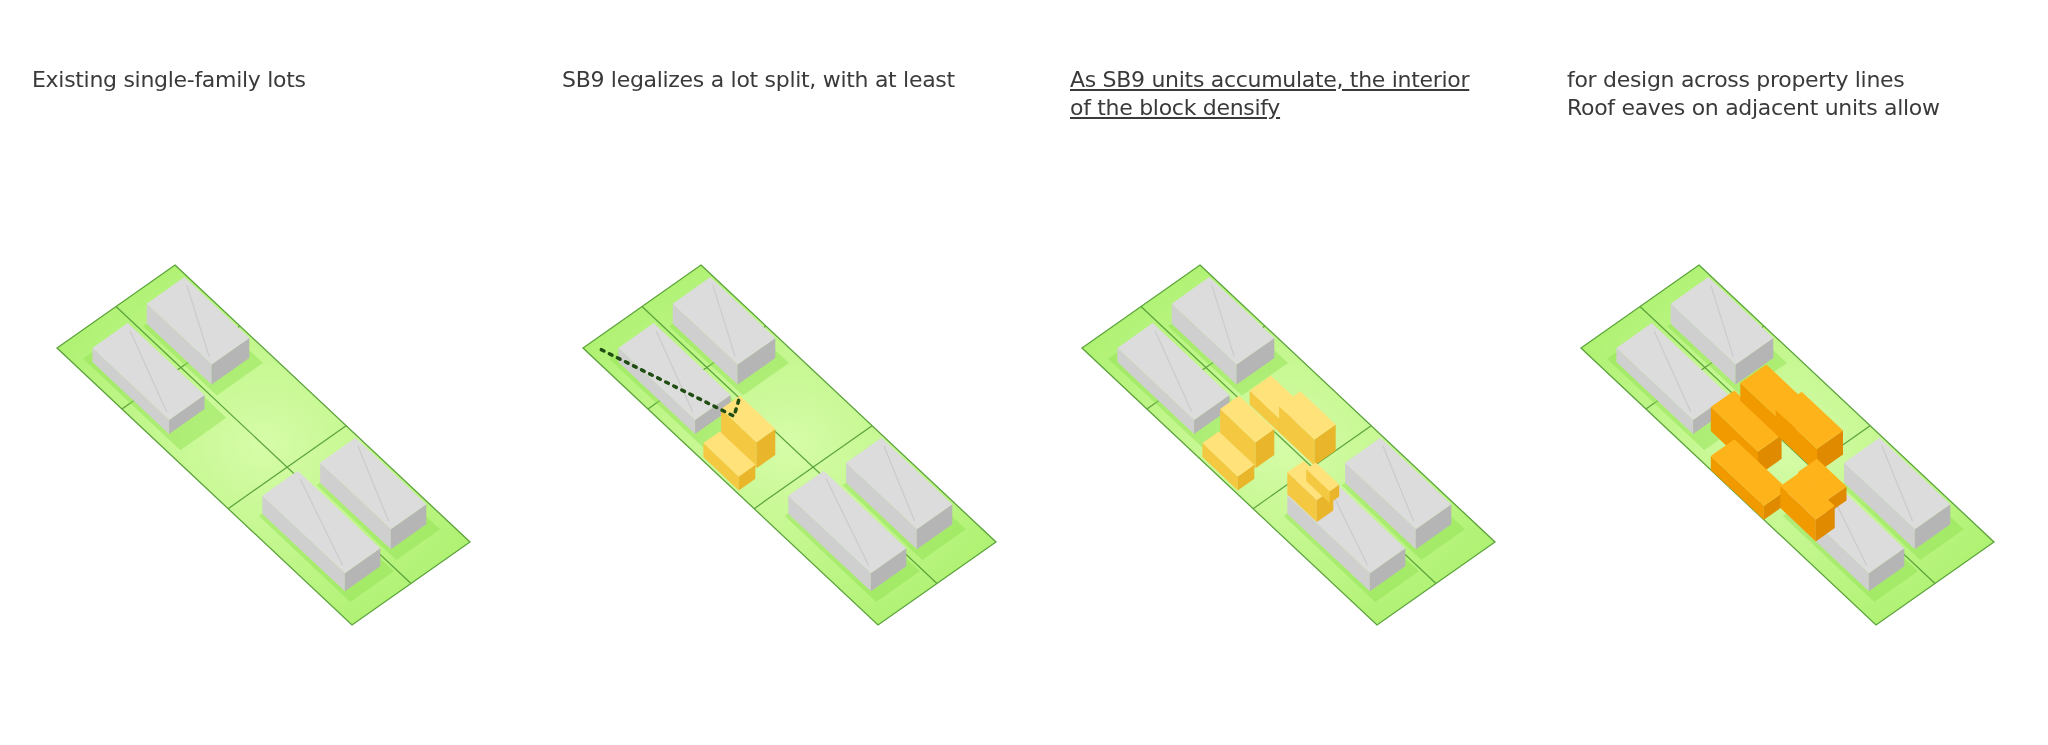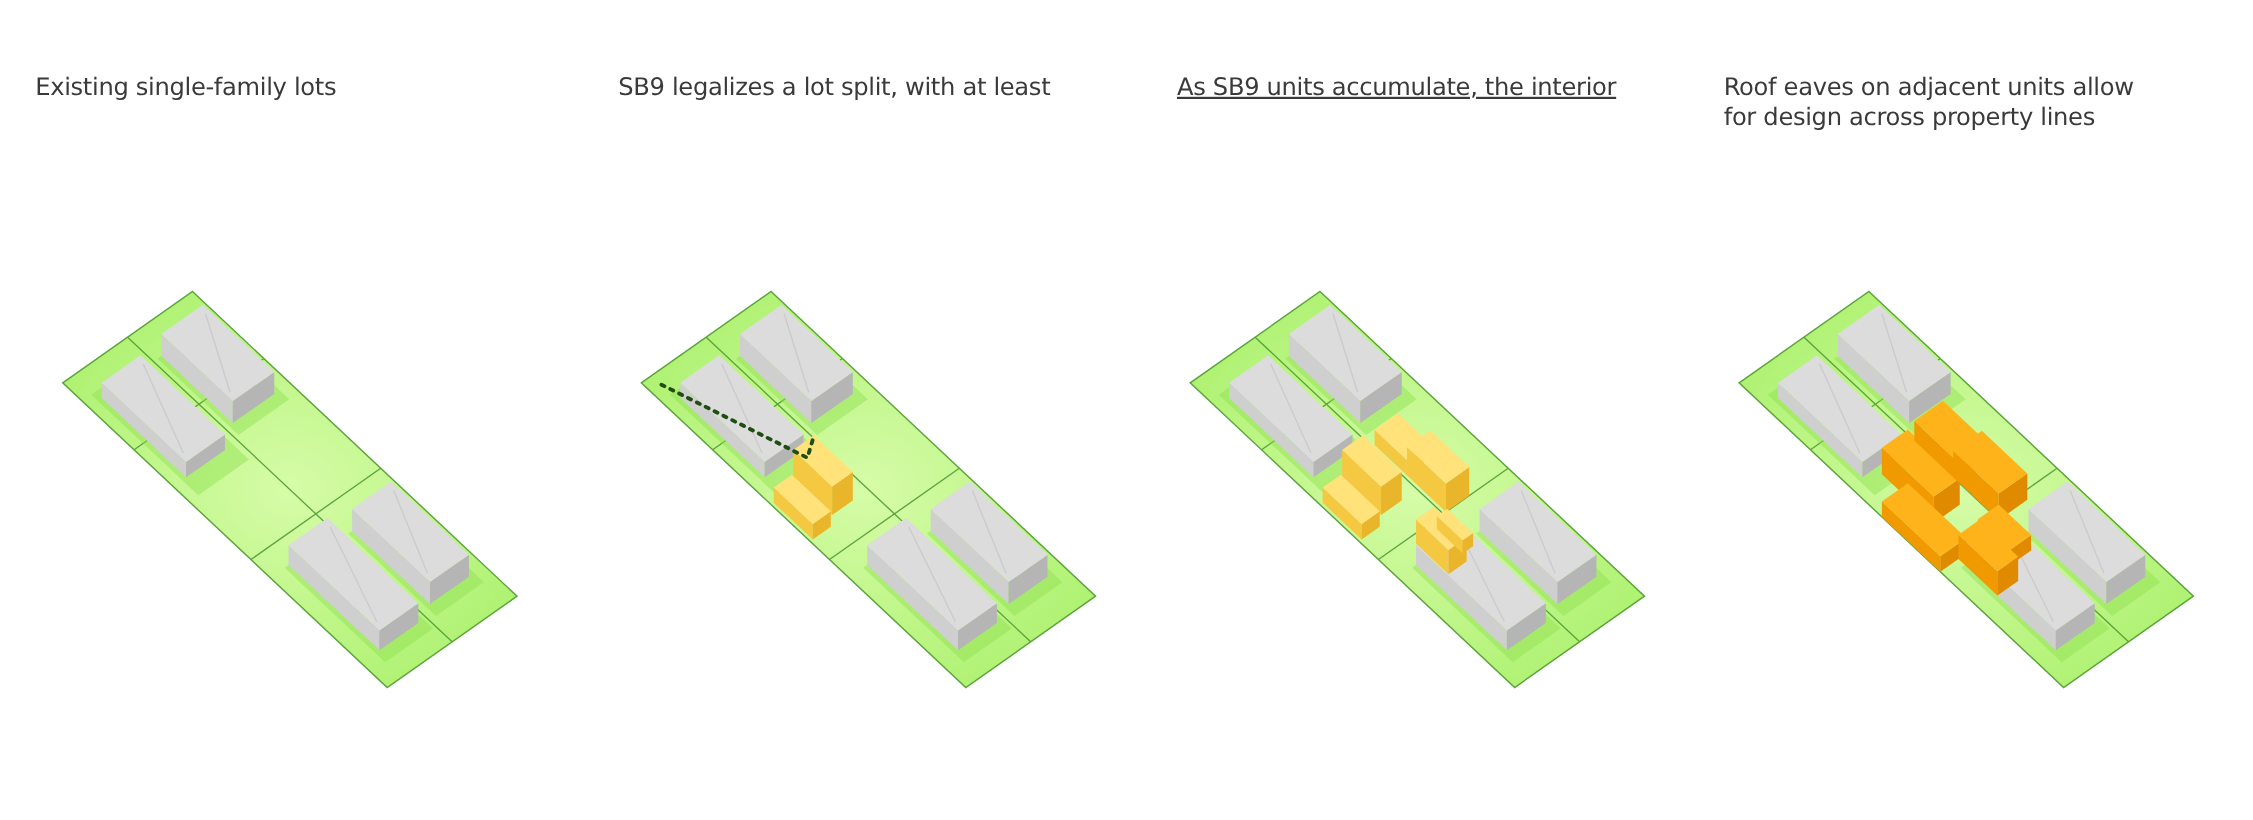--- a/index.html
+++ b/index.html
@@ -13,24 +13,25 @@
 
 <div id="captions">
     <div class="caption" style="left: 32px;">
       <span>Existing single-family lots</span>
     </div>
     <div class="caption" style="left: 562px; text-align: right;">
       <span>SB9 legalizes a lot split, with at least</span>
     </div>
     <div class="caption" style="left: 1070px; text-decoration: underline;">
       <span>As SB9 units accumulate, the interior</span>
+      <span>of the block densify</span>
     </div>
     <div class="caption" style="left: 1567px;">
+      <span>for design across property lines</span>
       <span>Roof eaves on adjacent units allow</span>
-      <span>for design across property lines</span>
     </div>
   </div>
 <svg id="stage" width="2048" height="745" viewBox="0 0 2048 745">
   <defs>
     <radialGradient id="lotGlow" cx="50%" cy="50%" r="65%">
       <stop offset="0%" stop-color="#d6fca8"></stop>
       <stop offset="100%" stop-color="#a9f06a"></stop>
     </radialGradient>
   </defs>
 <g>

